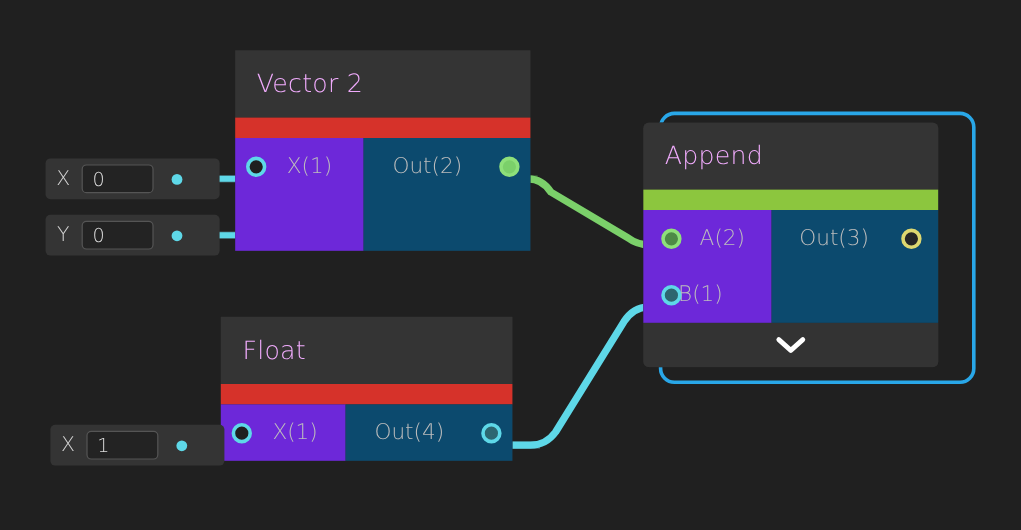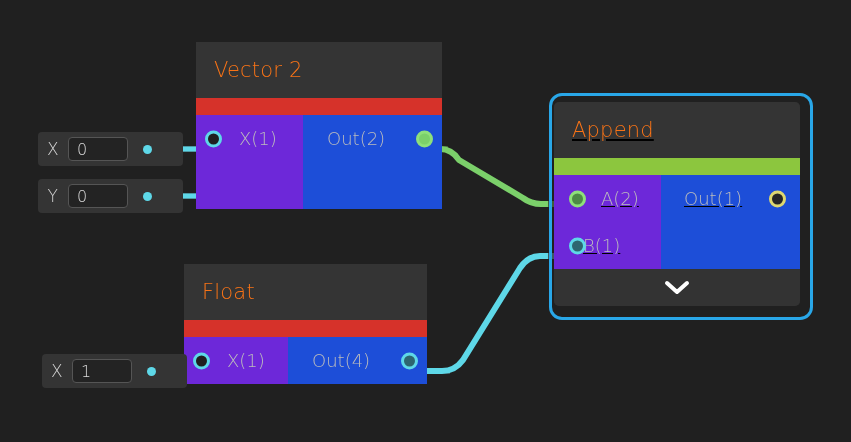--- a/index.html
+++ b/index.html
@@ -74,39 +74,39 @@
   }
   .node-header {
     height: 56px;
     background: #343434;
     display: flex;
     align-items: center;
     padding-left: 18px;
     box-sizing: border-box;
   }
   .node-title {
-    color: #f97316;
+    color: #f0abfc;
     font-size: 21px;
     font-weight: 300;
     letter-spacing: .2px;
   }
   .node-accent {
     height: 17px;
     width: 100%;
   }
   .node-body {
     display: flex;
     position: relative;
   }
   .col-in {
     background: #6d28d9;
     position: relative;
   }
   .col-out {
-    background: #1d4ed8;
+    background: #0c4a6e;
     position: relative;
     flex: 1;
   }
   .port-row {
     height: 47px;
     display: flex;
     align-items: center;
     position: relative;
   }
   .port-label {
@@ -232,39 +232,39 @@
       <div class="col-out">
         <div class="port-row">
           <span class="port-label out">Out(4)</span>
           <span class="socket cyan-fill" style="right:9px;"></span>
         </div>
       </div>
     </div>
   </div>
 
   <div class="selection" style="left:549px; top:93px; width:264px; height:227px;"></div>
-  <div class="node" style="left:554px; top:102px; width:246px; border-radius:5px; overflow:hidden;text-decoration:underline;">
+  <div class="node" style="left:536px; top:102px; width:246px; border-radius:5px; overflow:hidden;">
     <div class="node-header">
       <span class="node-title">Append</span>
     </div>
     <div class="node-accent" style="background:#8cc63e;"></div>
     <div class="node-body">
       <div class="col-in" style="width:107px;">
         <div class="port-row">
           <span class="socket green-fill" style="left:15px;"></span>
           <span class="port-label in" style="margin-left:47px;">A(2)</span>
         </div>
         <div class="port-row">
           <span class="socket cyan-fill" style="left:15px;"></span>
           <span class="port-label in" style="margin-left:29px;">B(1)</span>
         </div>
       </div>
       <div class="col-out">
         <div class="port-row">
-          <span class="port-label out" style="margin-left:23px;">Out(1)</span>
+          <span class="port-label out" style="margin-left:23px;">Out(3)</span>
           <span class="socket yellow-open" style="right:14px;"></span>
         </div>
         <div class="port-row"></div>
       </div>
     </div>
     <div class="node-footer">
       <span class="chevron">
         <svg width="26" height="16" viewBox="0 0 26 16">
           <path d="M3 3 L13 12 L23 3" stroke="#ffffff" stroke-width="4" fill="none" stroke-linecap="round" stroke-linejoin="round"></path>
         </svg>

